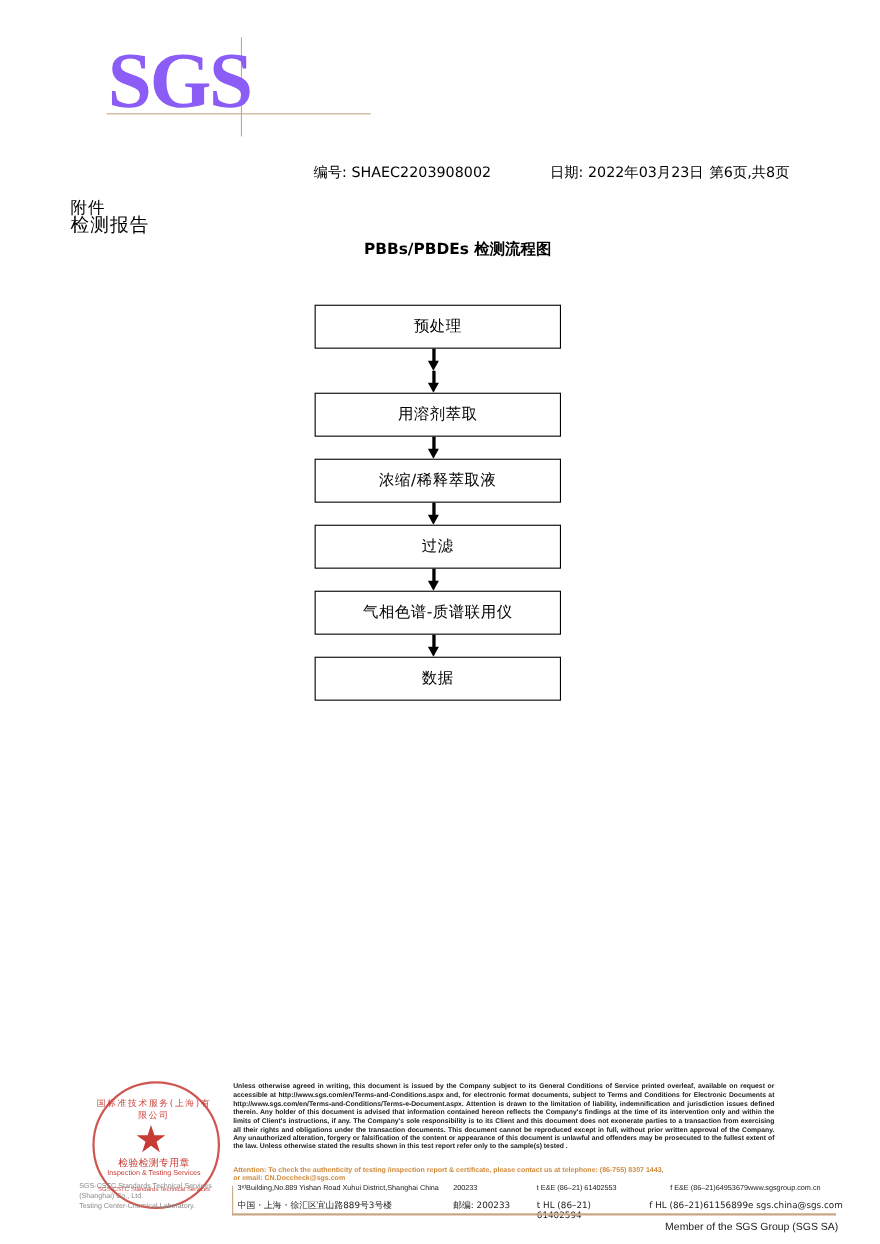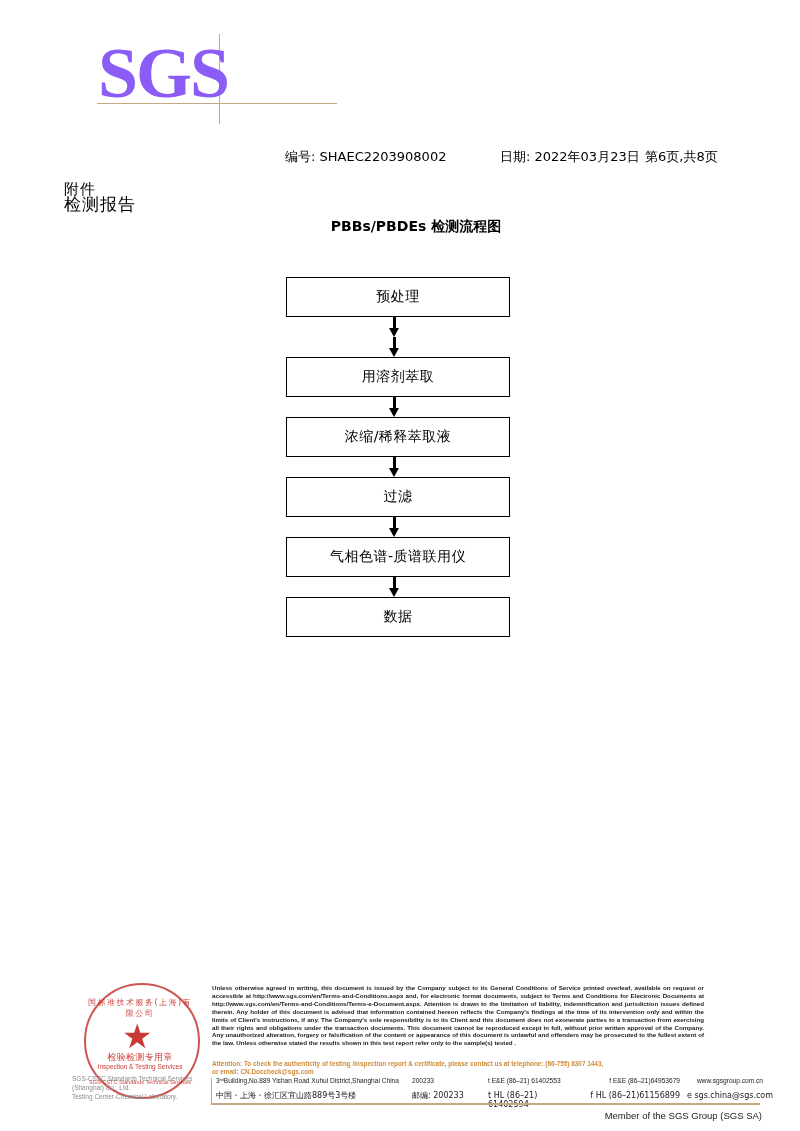--- a/index.html
+++ b/index.html
@@ -276,21 +276,21 @@
   }
   .contact-row {
     display: flex;
     align-items: baseline;
     height: 13px;
   }
   .contact-row .c-addr { width: 196px; }
   .contact-row .c-zip  { width: 76px; }
   .contact-row .c-tel  { width: 92px; }
   .contact-row .c-fax  { width: 100px; text-align: right; }
-  .contact-row .c-web  { width: 100px; text-align: center; }
+  .contact-row .c-web  { width: 100px; }
   .contact-row.cn {
     font-family: "DejaVu Sans", sans-serif;
     font-size: 8px;
   }
   .contact-row.cn .c-addr { width: 196px; }
   #footer-hrule {
     position: absolute;
     left: 211px;
     top: 1103px;
     width: 549px;

